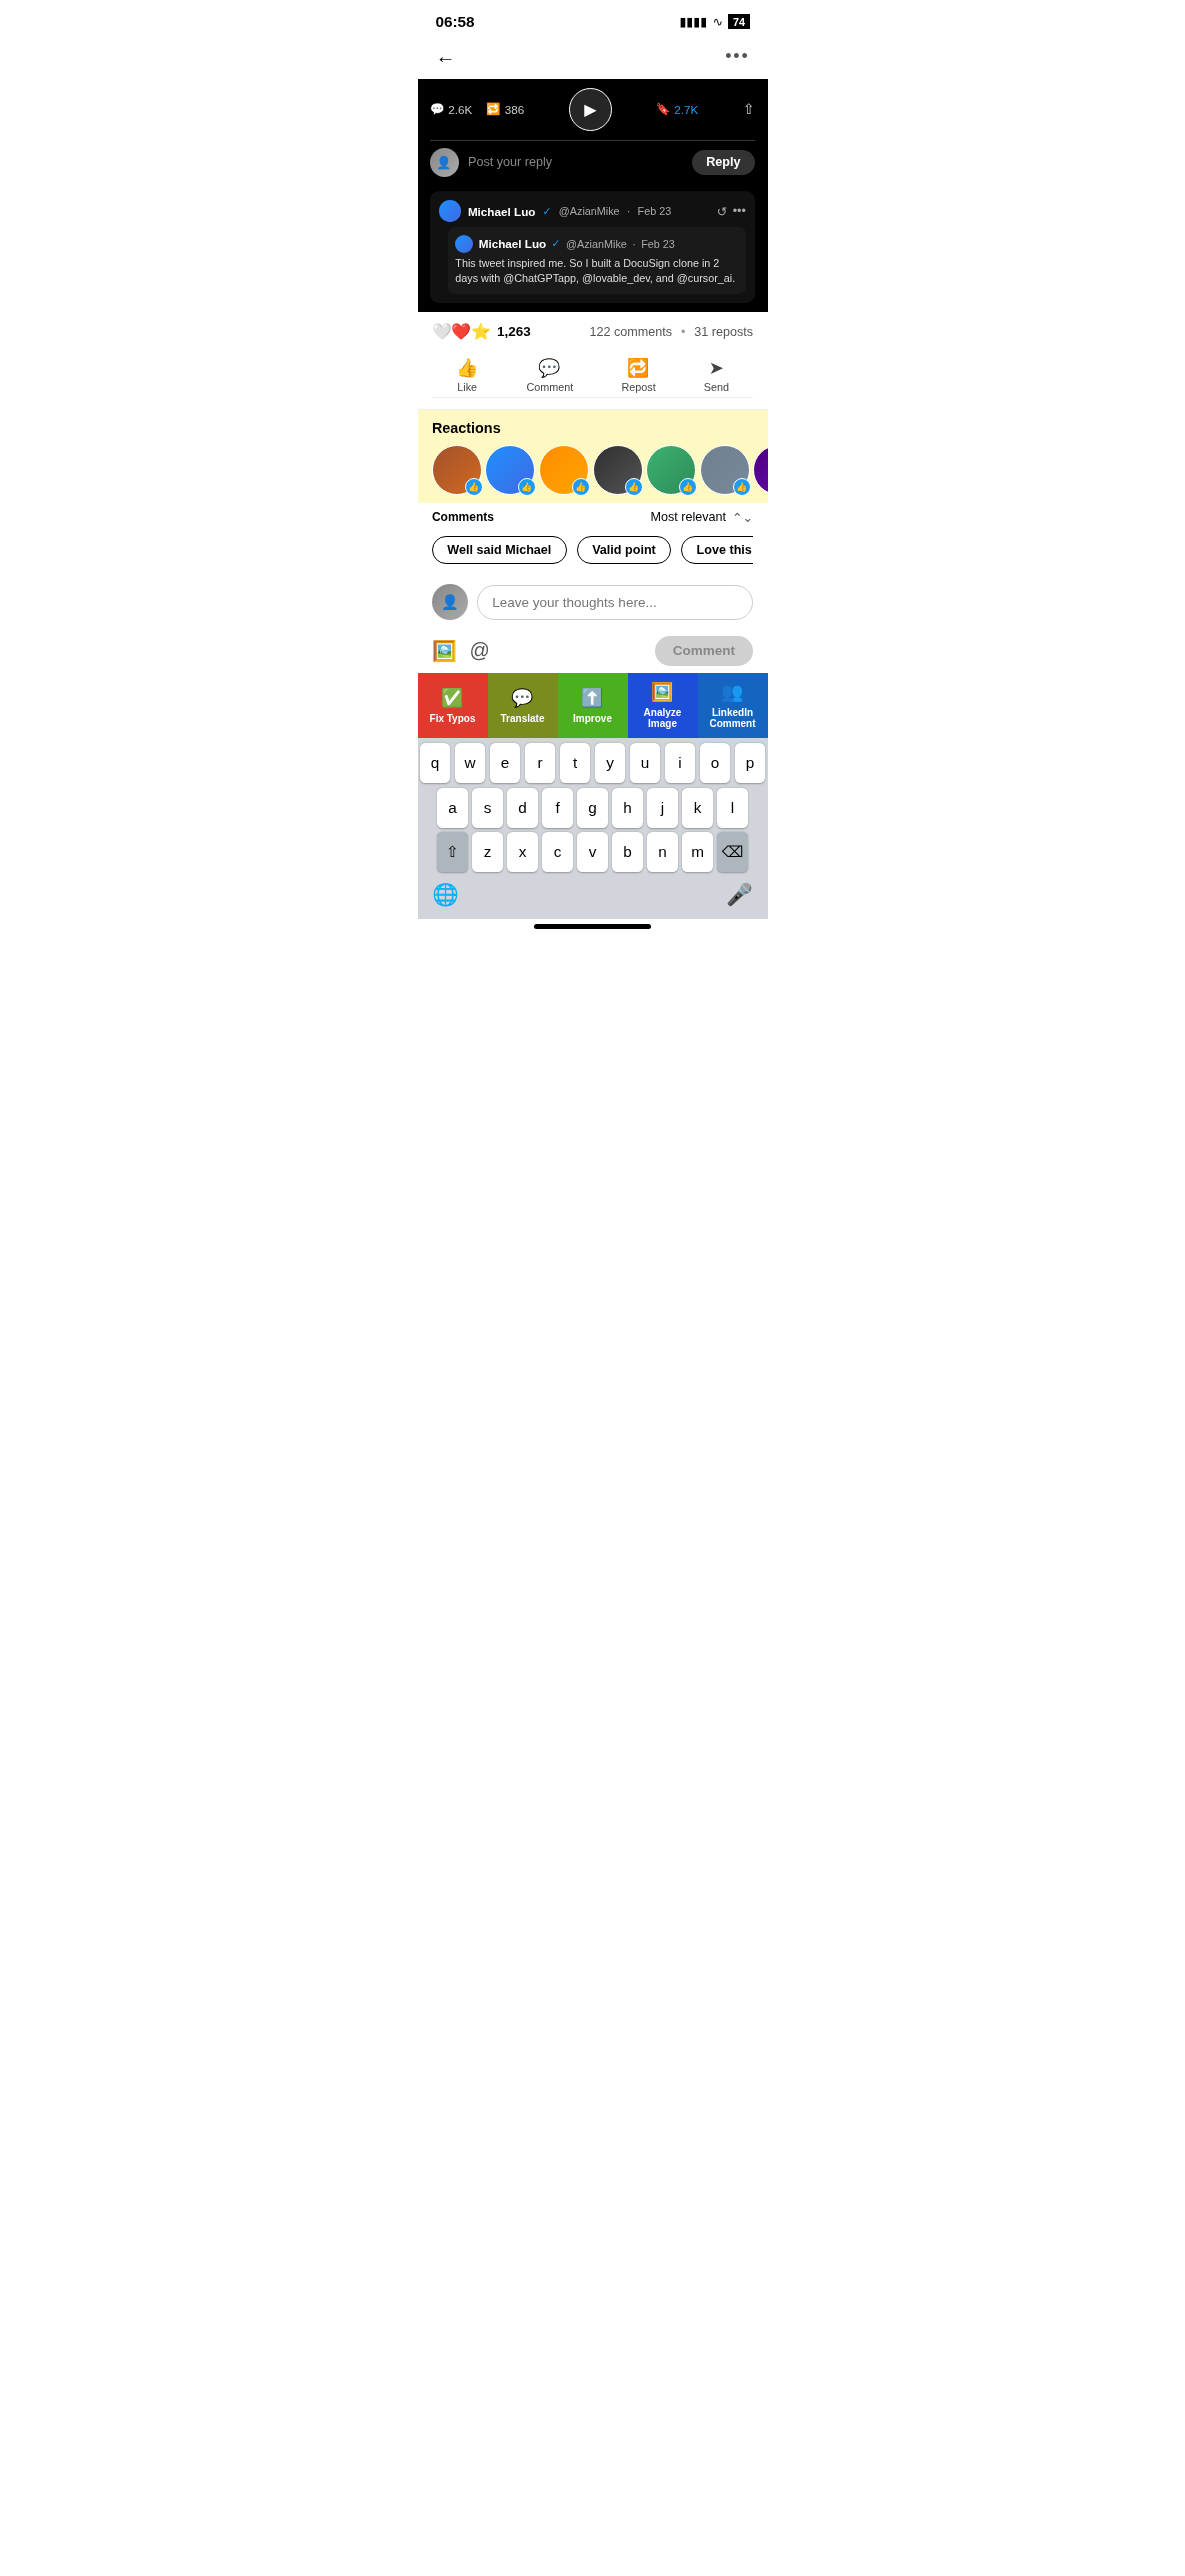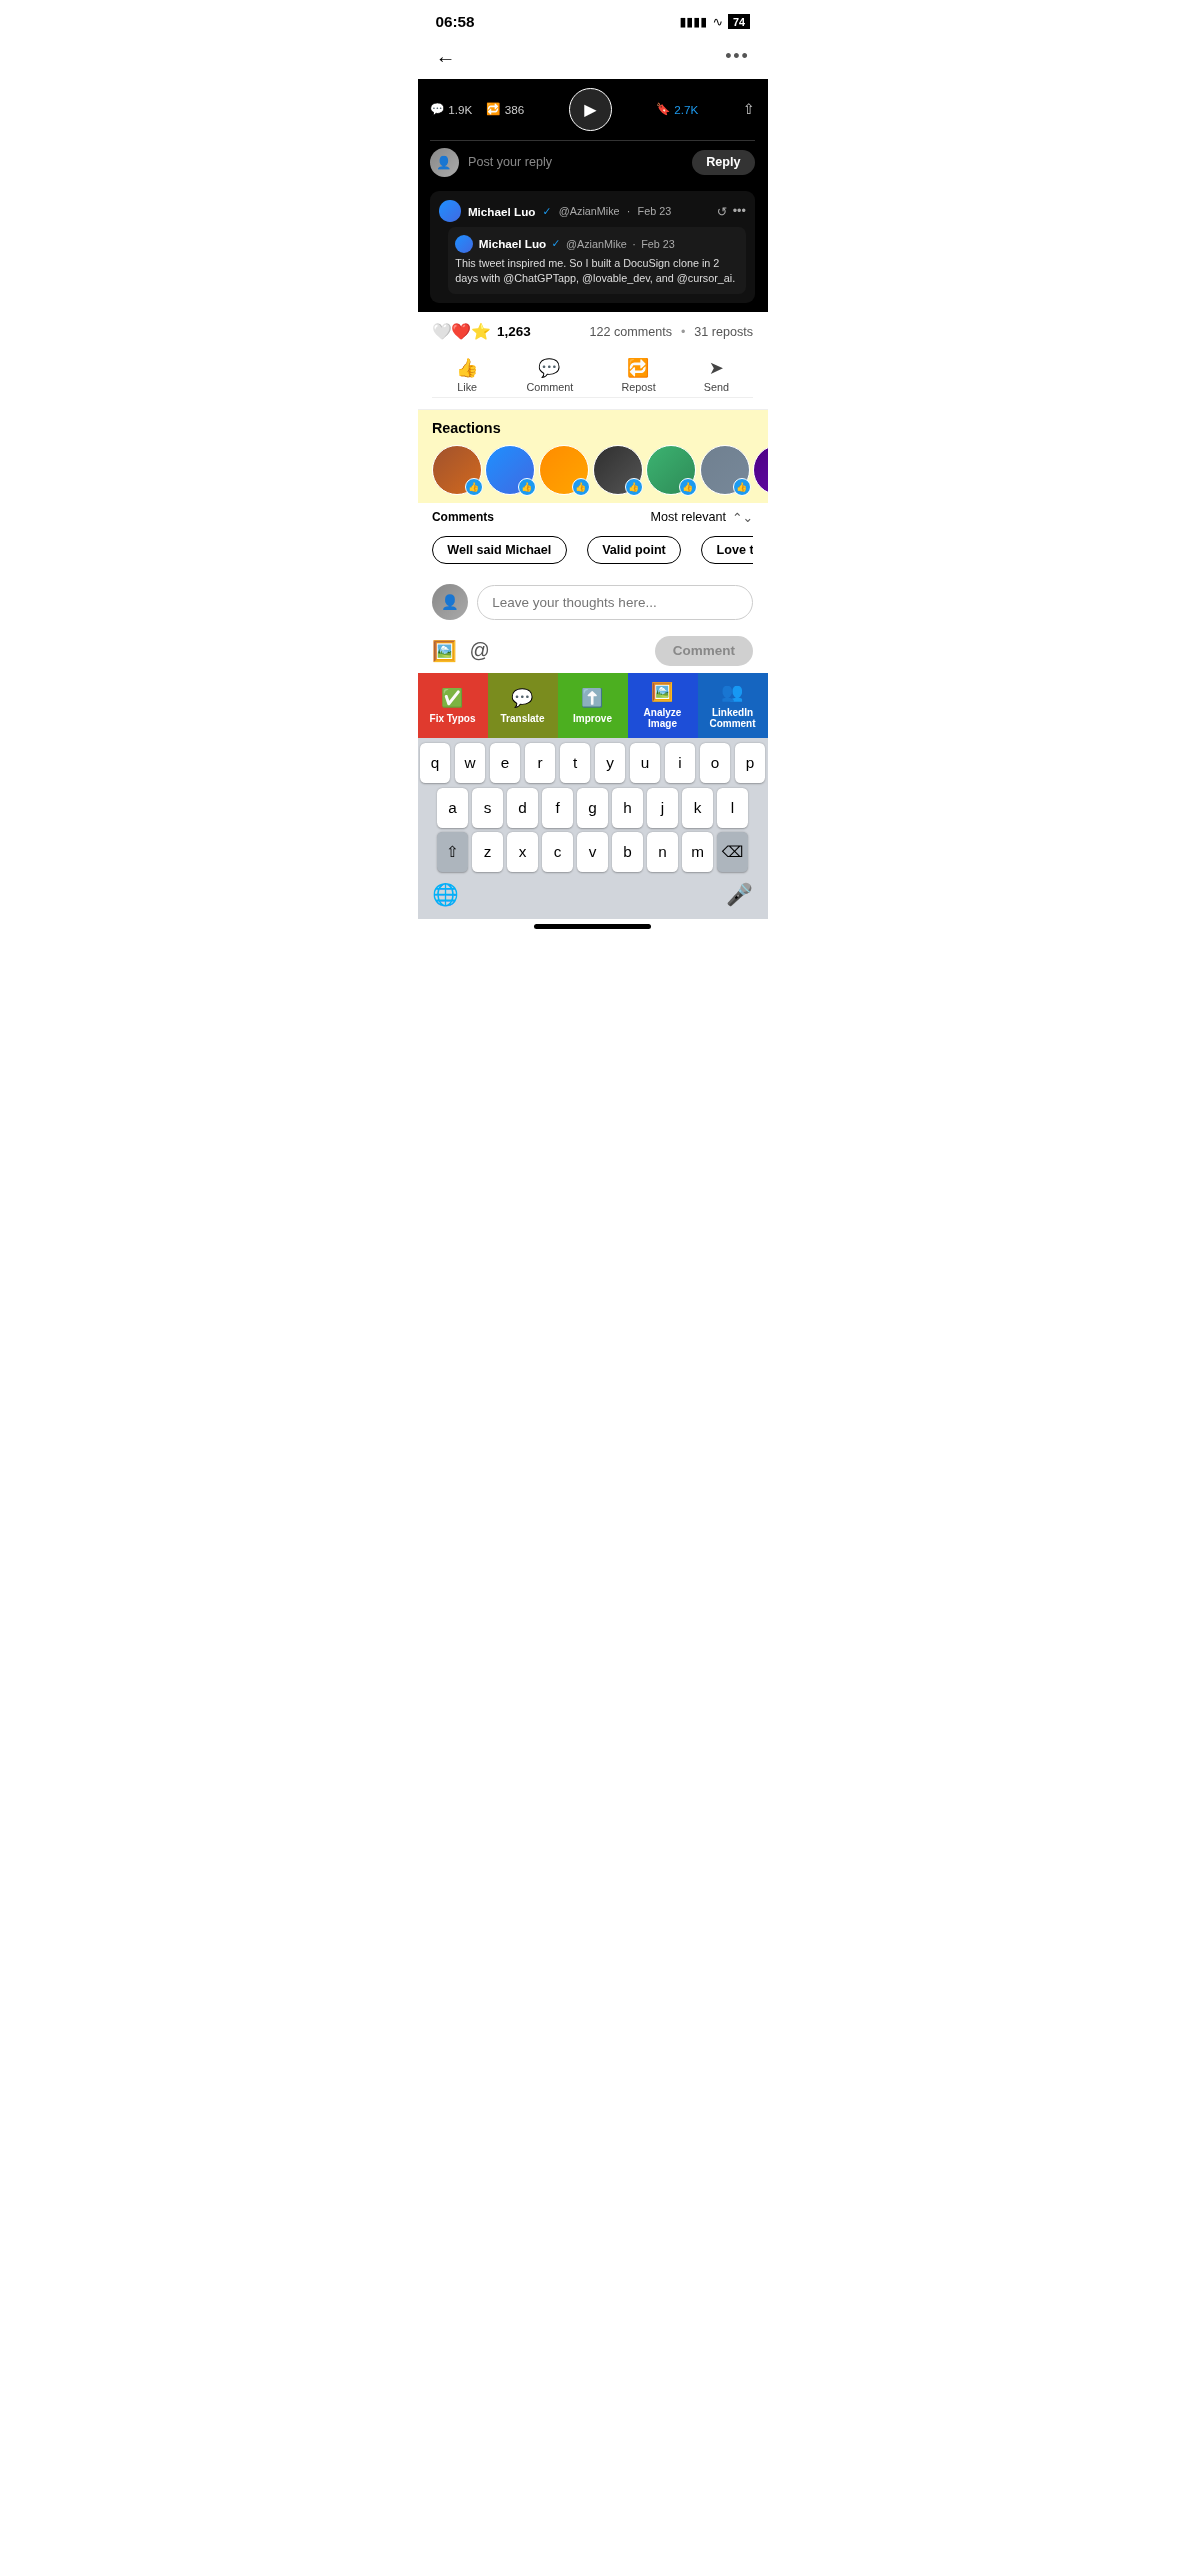--- a/index.html
+++ b/index.html
@@ -318,21 +318,21 @@
       cursor: pointer;
     }
     .sort-arrows {
       font-size: 12.6px;
       color: #555;
     }
 
     
     .quick-replies {
       display: flex;
-      gap: 20px;
+      gap: 10px;
       overflow-x: auto;
       padding-bottom: 7.2px;
       scrollbar-width: none;
       margin-bottom: 12.6px;
     }
     .quick-replies::-webkit-scrollbar { display: none; }
     .quick-chip {
       border: 1.3px solid #000;
       border-radius: 18px;
       padding: 6.3px 14.4px;
@@ -519,21 +519,21 @@
 
 <div class="nav-bar">
   <span class="nav-back">←</span>
   <span class="nav-more">•••</span>
 </div>
 
 <div class="tweet-preview">
   <div class="tweet-stats-bar">
     <span>
       <span>💬</span>
-      <span>1.9K</span>
+      <span>2.6K</span>
     </span>
     <span>
       <span>🔁</span>
       <span>386</span>
     </span>
     <div class="play-btn">
       <span>▶</span>
     </div>
     <span class="bookmark-stat">
       <span>🔖</span>

